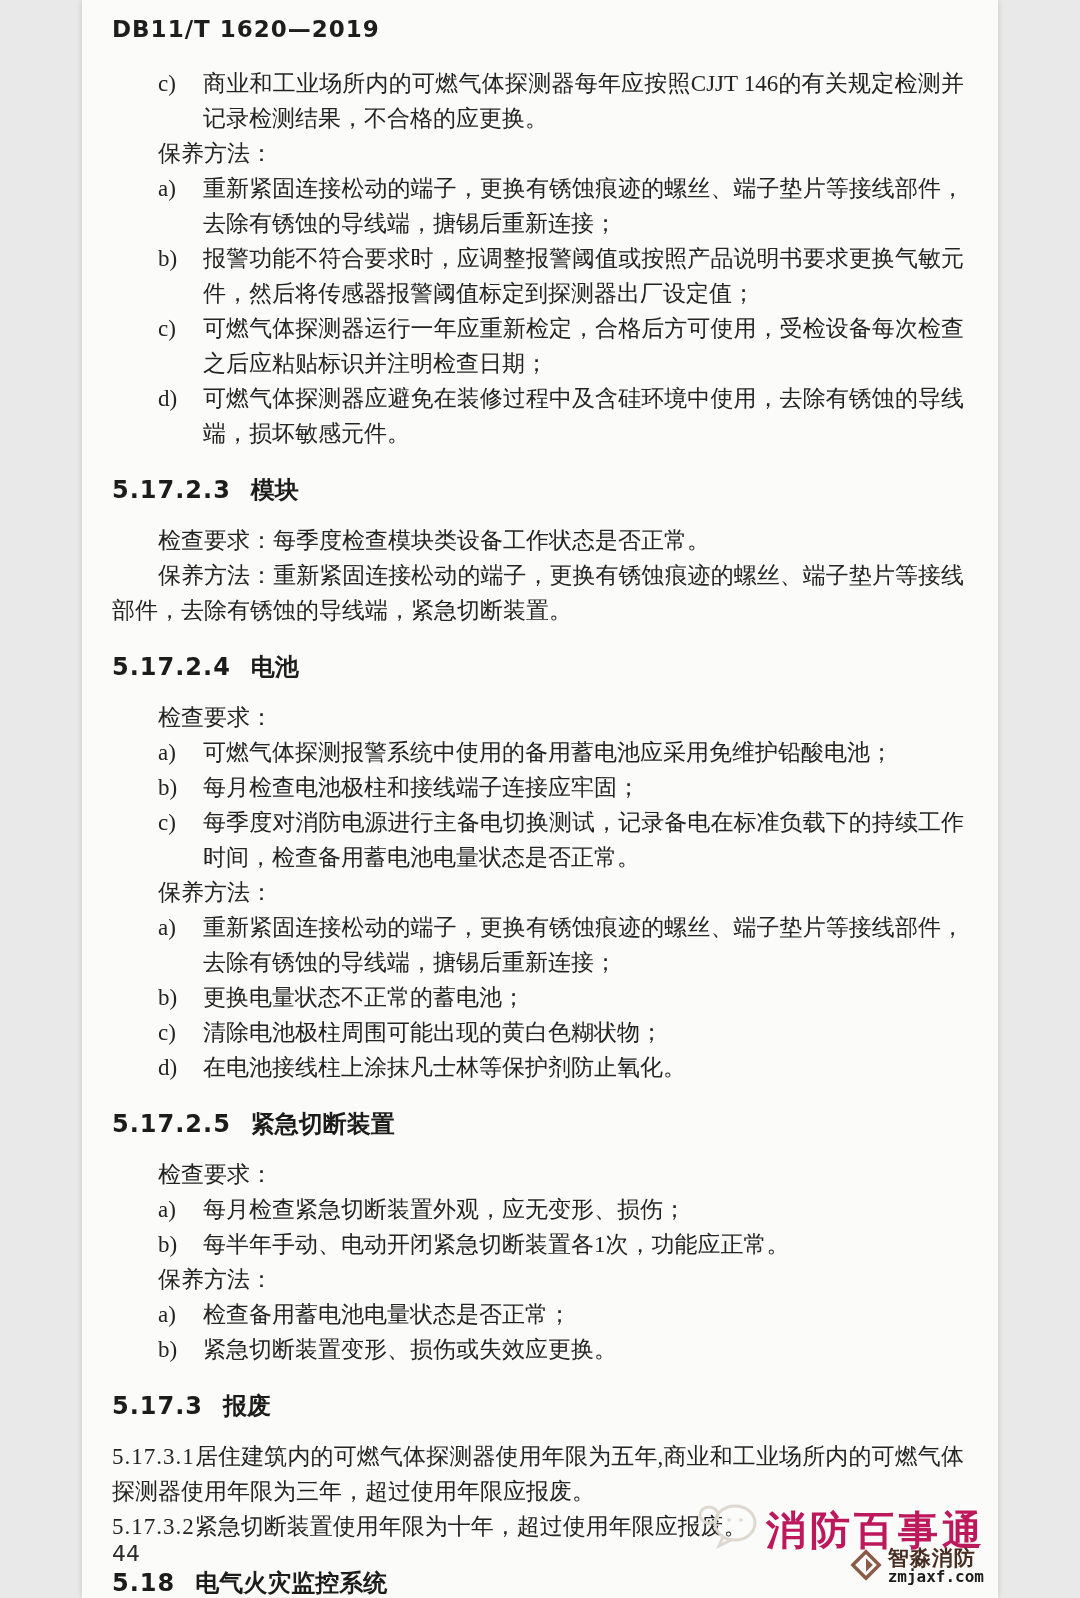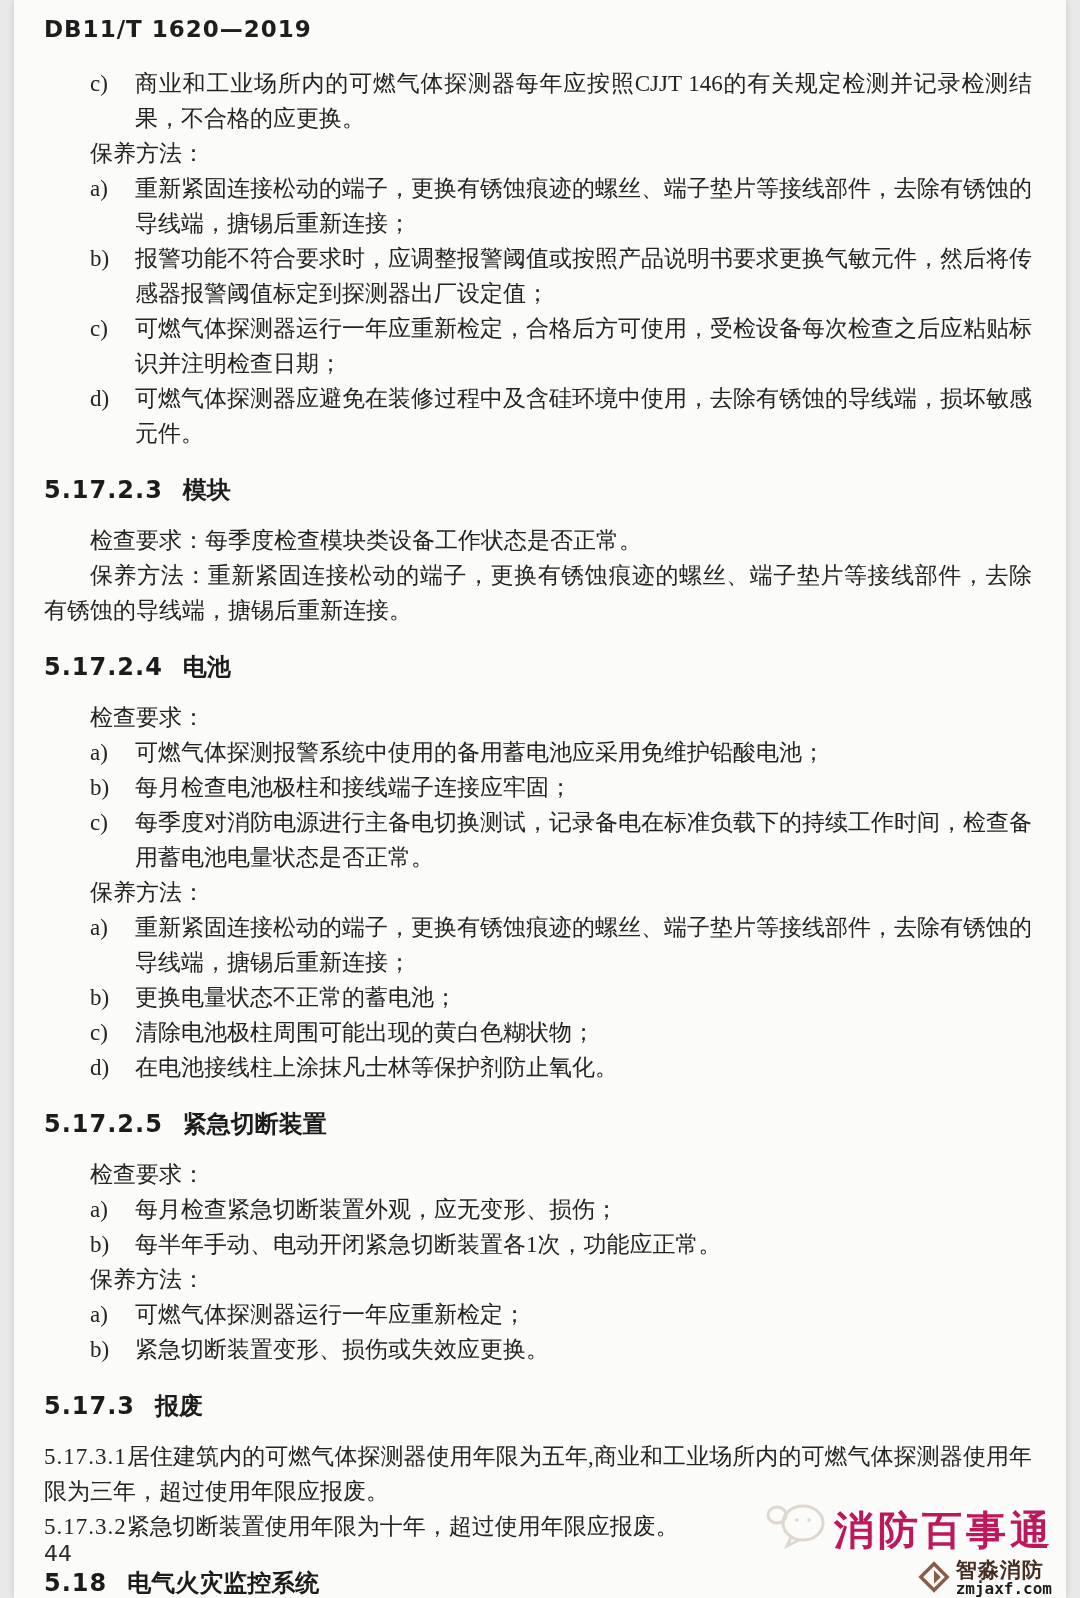--- a/index.html
+++ b/index.html
@@ -1,18 +1,18 @@
 <!DOCTYPE html>
 <html lang="zh"><head>
 <meta charset="utf-8">
 <style>
   html,body { margin:0; padding:0; background:#e9e9e9; }
   .page {
     position:relative;
-    width:1052px; height:1598px;
+    width:916px; height:1598px;
     margin:0 auto;
     background:#fbfbf9;
     font-family:"Liberation Serif","DejaVu Serif",serif;
     color:#242424;
     overflow:hidden;
     box-shadow:0 0 6px rgba(0,0,0,.15);
   }
   .doc-header {
     position:absolute; top:16px; left:30px;
     font-family:"DejaVu Sans","Liberation Sans",sans-serif;
@@ -47,21 +47,21 @@
     font-size:22px; color:#2a2a2a;
   }
   .wm-faint {
     position:absolute; right:12px; bottom:40px;
     display:flex; align-items:flex-end; gap:7px;
     color:#be185d; font-size:40px; font-weight:700;
     font-family:"DejaVu Sans","Liberation Sans",sans-serif;
     letter-spacing:4px; user-select:none;
   }
   .wm-brand {
-    position:absolute; right:14px; bottom:0;
+    position:absolute; right:14px; bottom:12px;
     display:flex; align-items:center; gap:5px;
   }
   .wm-brand .col { display:flex; flex-direction:column; line-height:1.05; }
   .brand-name {
     font-family:"DejaVu Sans","Liberation Sans",sans-serif;
     font-weight:700; font-size:21px; color:#462c21; letter-spacing:1px;
   }
   .brand-site {
     font-family:"DejaVu Sans Mono","Liberation Mono",monospace;
     font-weight:700; font-size:16px; color:#1d1d1d;
@@ -98,21 +98,21 @@
     <div class="li">
       <span class="label">d)</span>
       <span class="text">可燃气体探测器应避免在装修过程中及含硅环境中使用，去除有锈蚀的导线端，损坏敏感元件。</span>
     </div>
 
     <div class="heading">
       <span class="num">5.17.2.3</span><span>模块</span>
     </div>
 
     <p class="para indent">检查要求：每季度检查模块类设备工作状态是否正常。</p>
-    <p class="para indent">保养方法：重新紧固连接松动的端子，更换有锈蚀痕迹的螺丝、端子垫片等接线部件，去除有锈蚀的导线端，搪锡后重新连接。</p>
+    <p class="para indent">保养方法：重新紧固连接松动的端子，更换有锈蚀痕迹的螺丝、端子垫片等接线部件，去除有锈蚀的导线端，紧急切断装置。</p>
 
     <div class="heading">
       <span class="num">5.17.2.4</span><span>电池</span>
     </div>
 
     <p class="para indent">检查要求：</p>
 
     <div class="li">
       <span class="label">a)</span>
       <span class="text">可燃气体探测报警系统中使用的备用蓄电池应采用免维护铅酸电池；</span>
@@ -157,21 +157,21 @@
     </div>
     <div class="li">
       <span class="label">b)</span>
       <span class="text">每半年手动、电动开闭紧急切断装置各1次，功能应正常。</span>
     </div>
 
     <p class="para indent">保养方法：</p>
 
     <div class="li">
       <span class="label">a)</span>
-      <span class="text">可燃气体探测器运行一年应重新检定；</span>
+      <span class="text">检查备用蓄电池电量状态是否正常；</span>
     </div>
     <div class="li">
       <span class="label">b)</span>
       <span class="text">紧急切断装置变形、损伤或失效应更换。</span>
     </div>
 
     <div class="heading">
       <span class="num">5.17.3</span><span>报废</span>
     </div>
 

